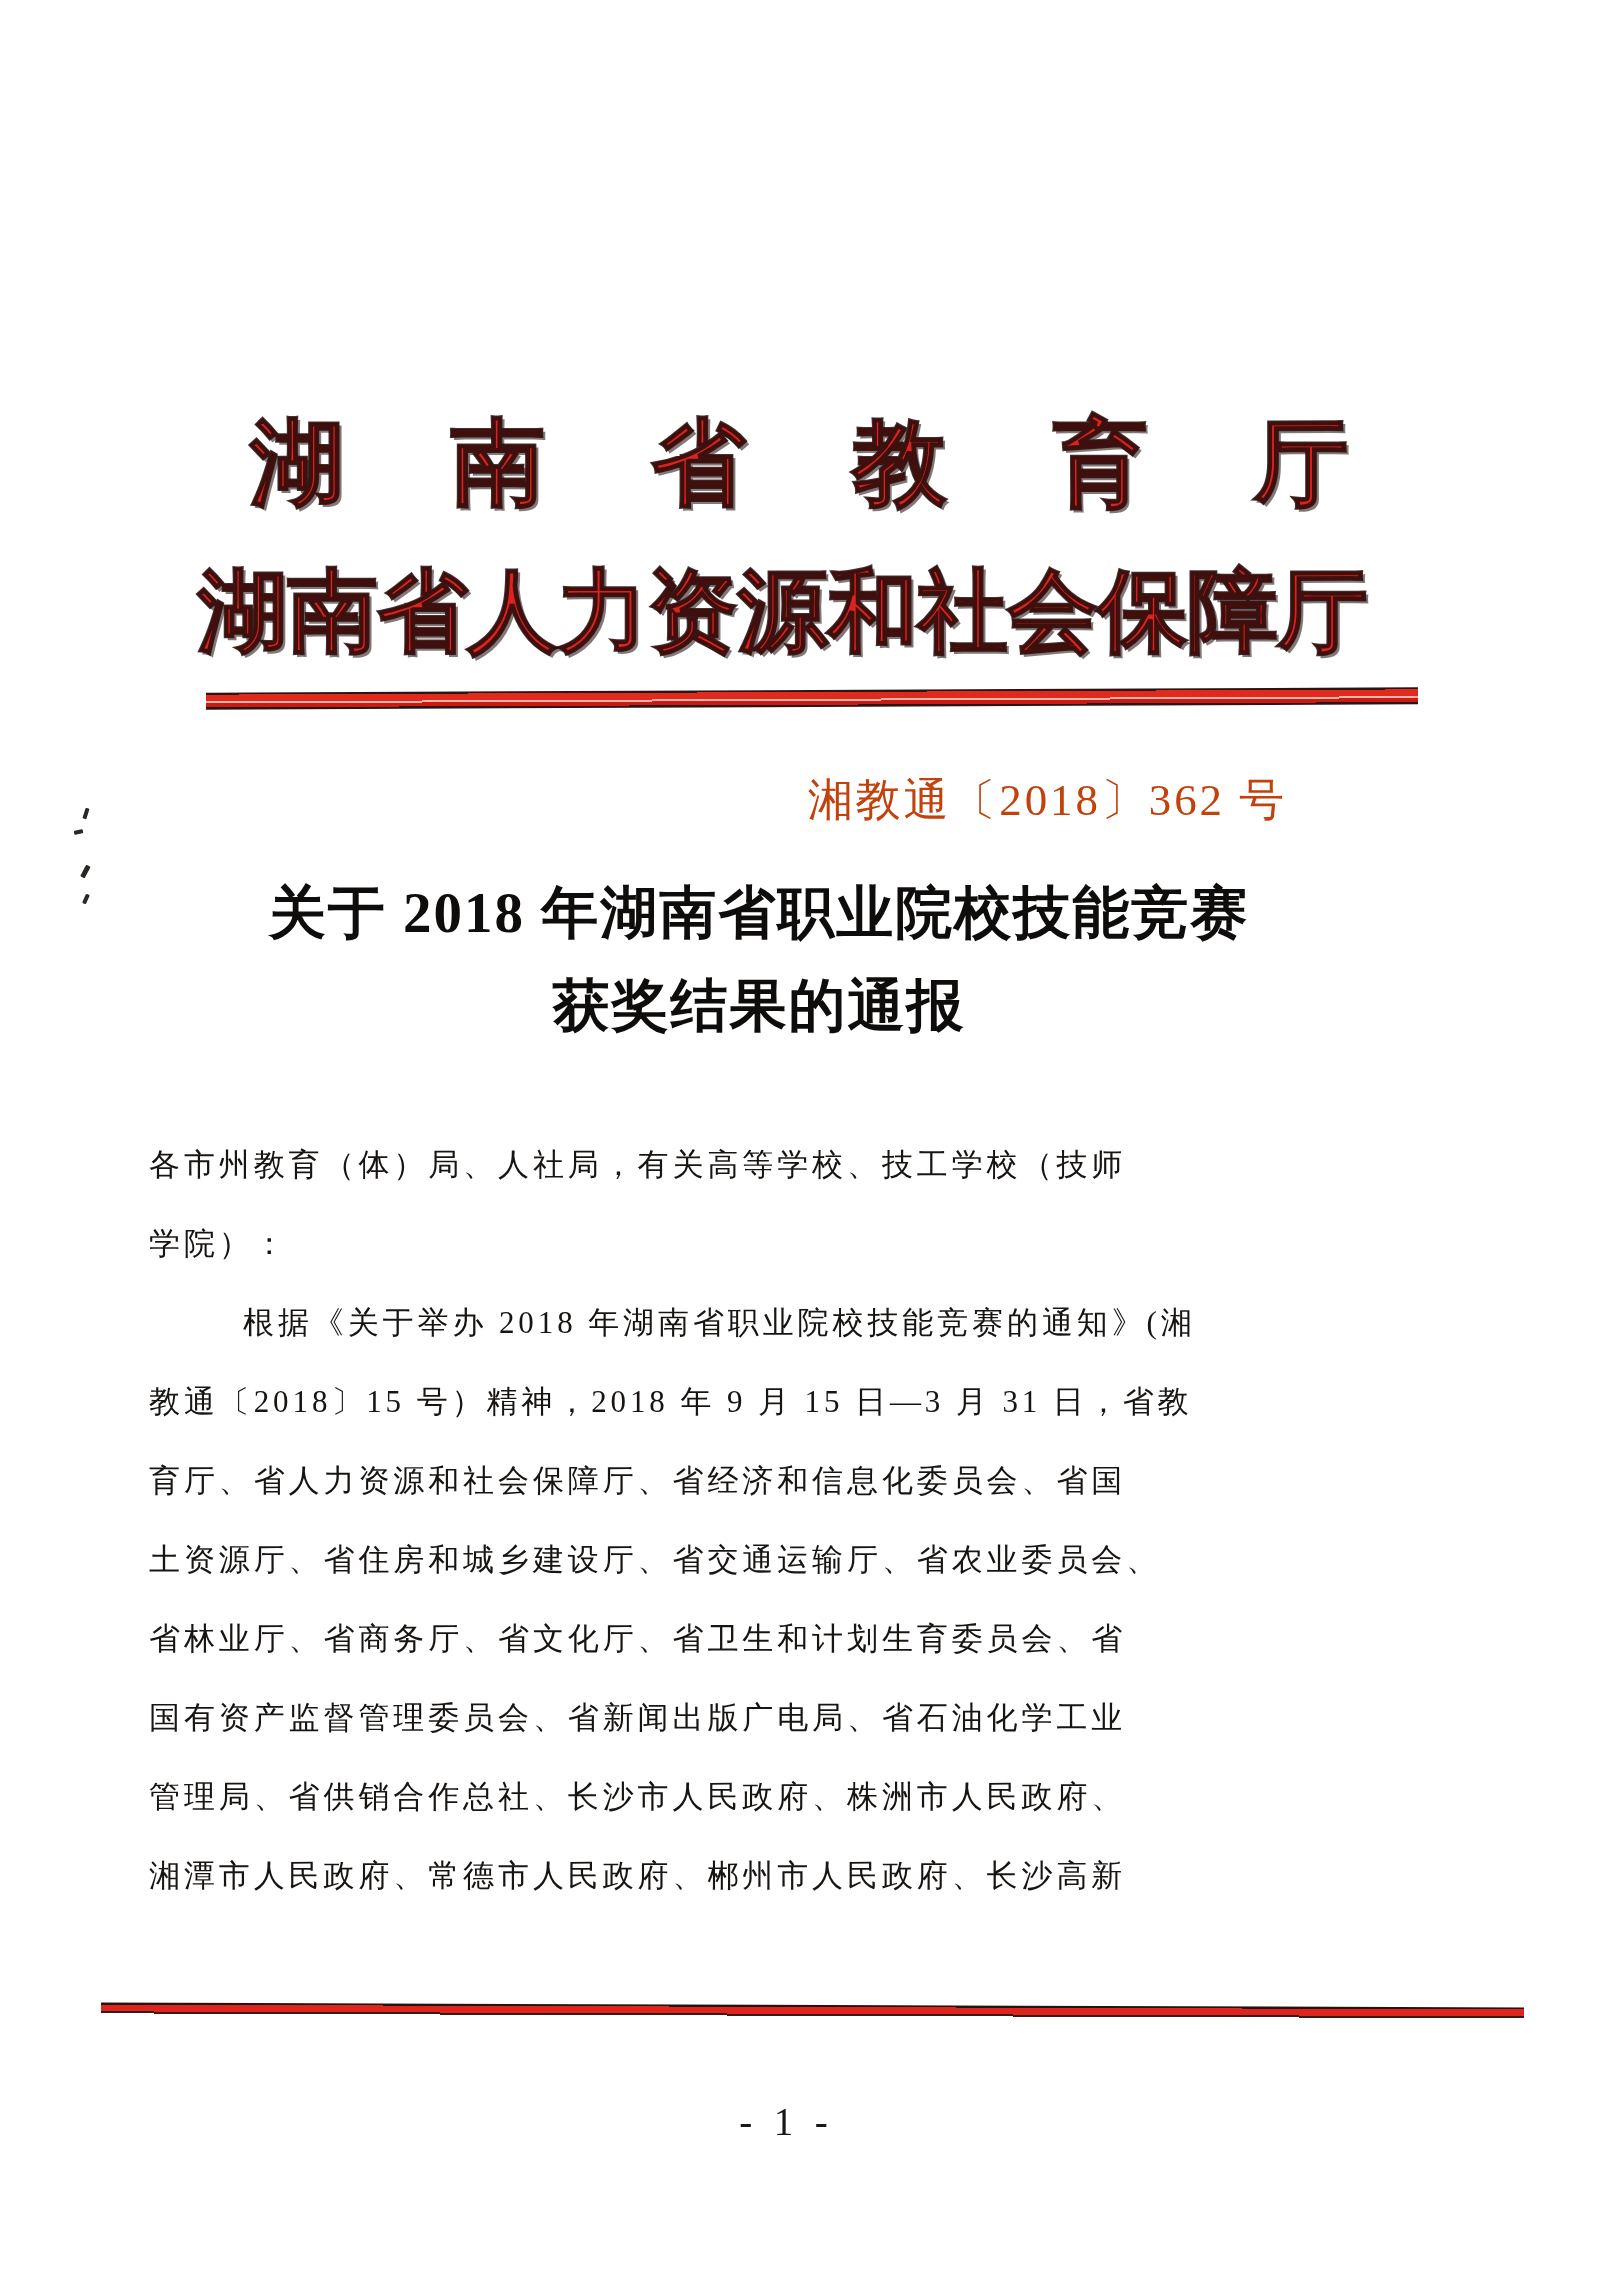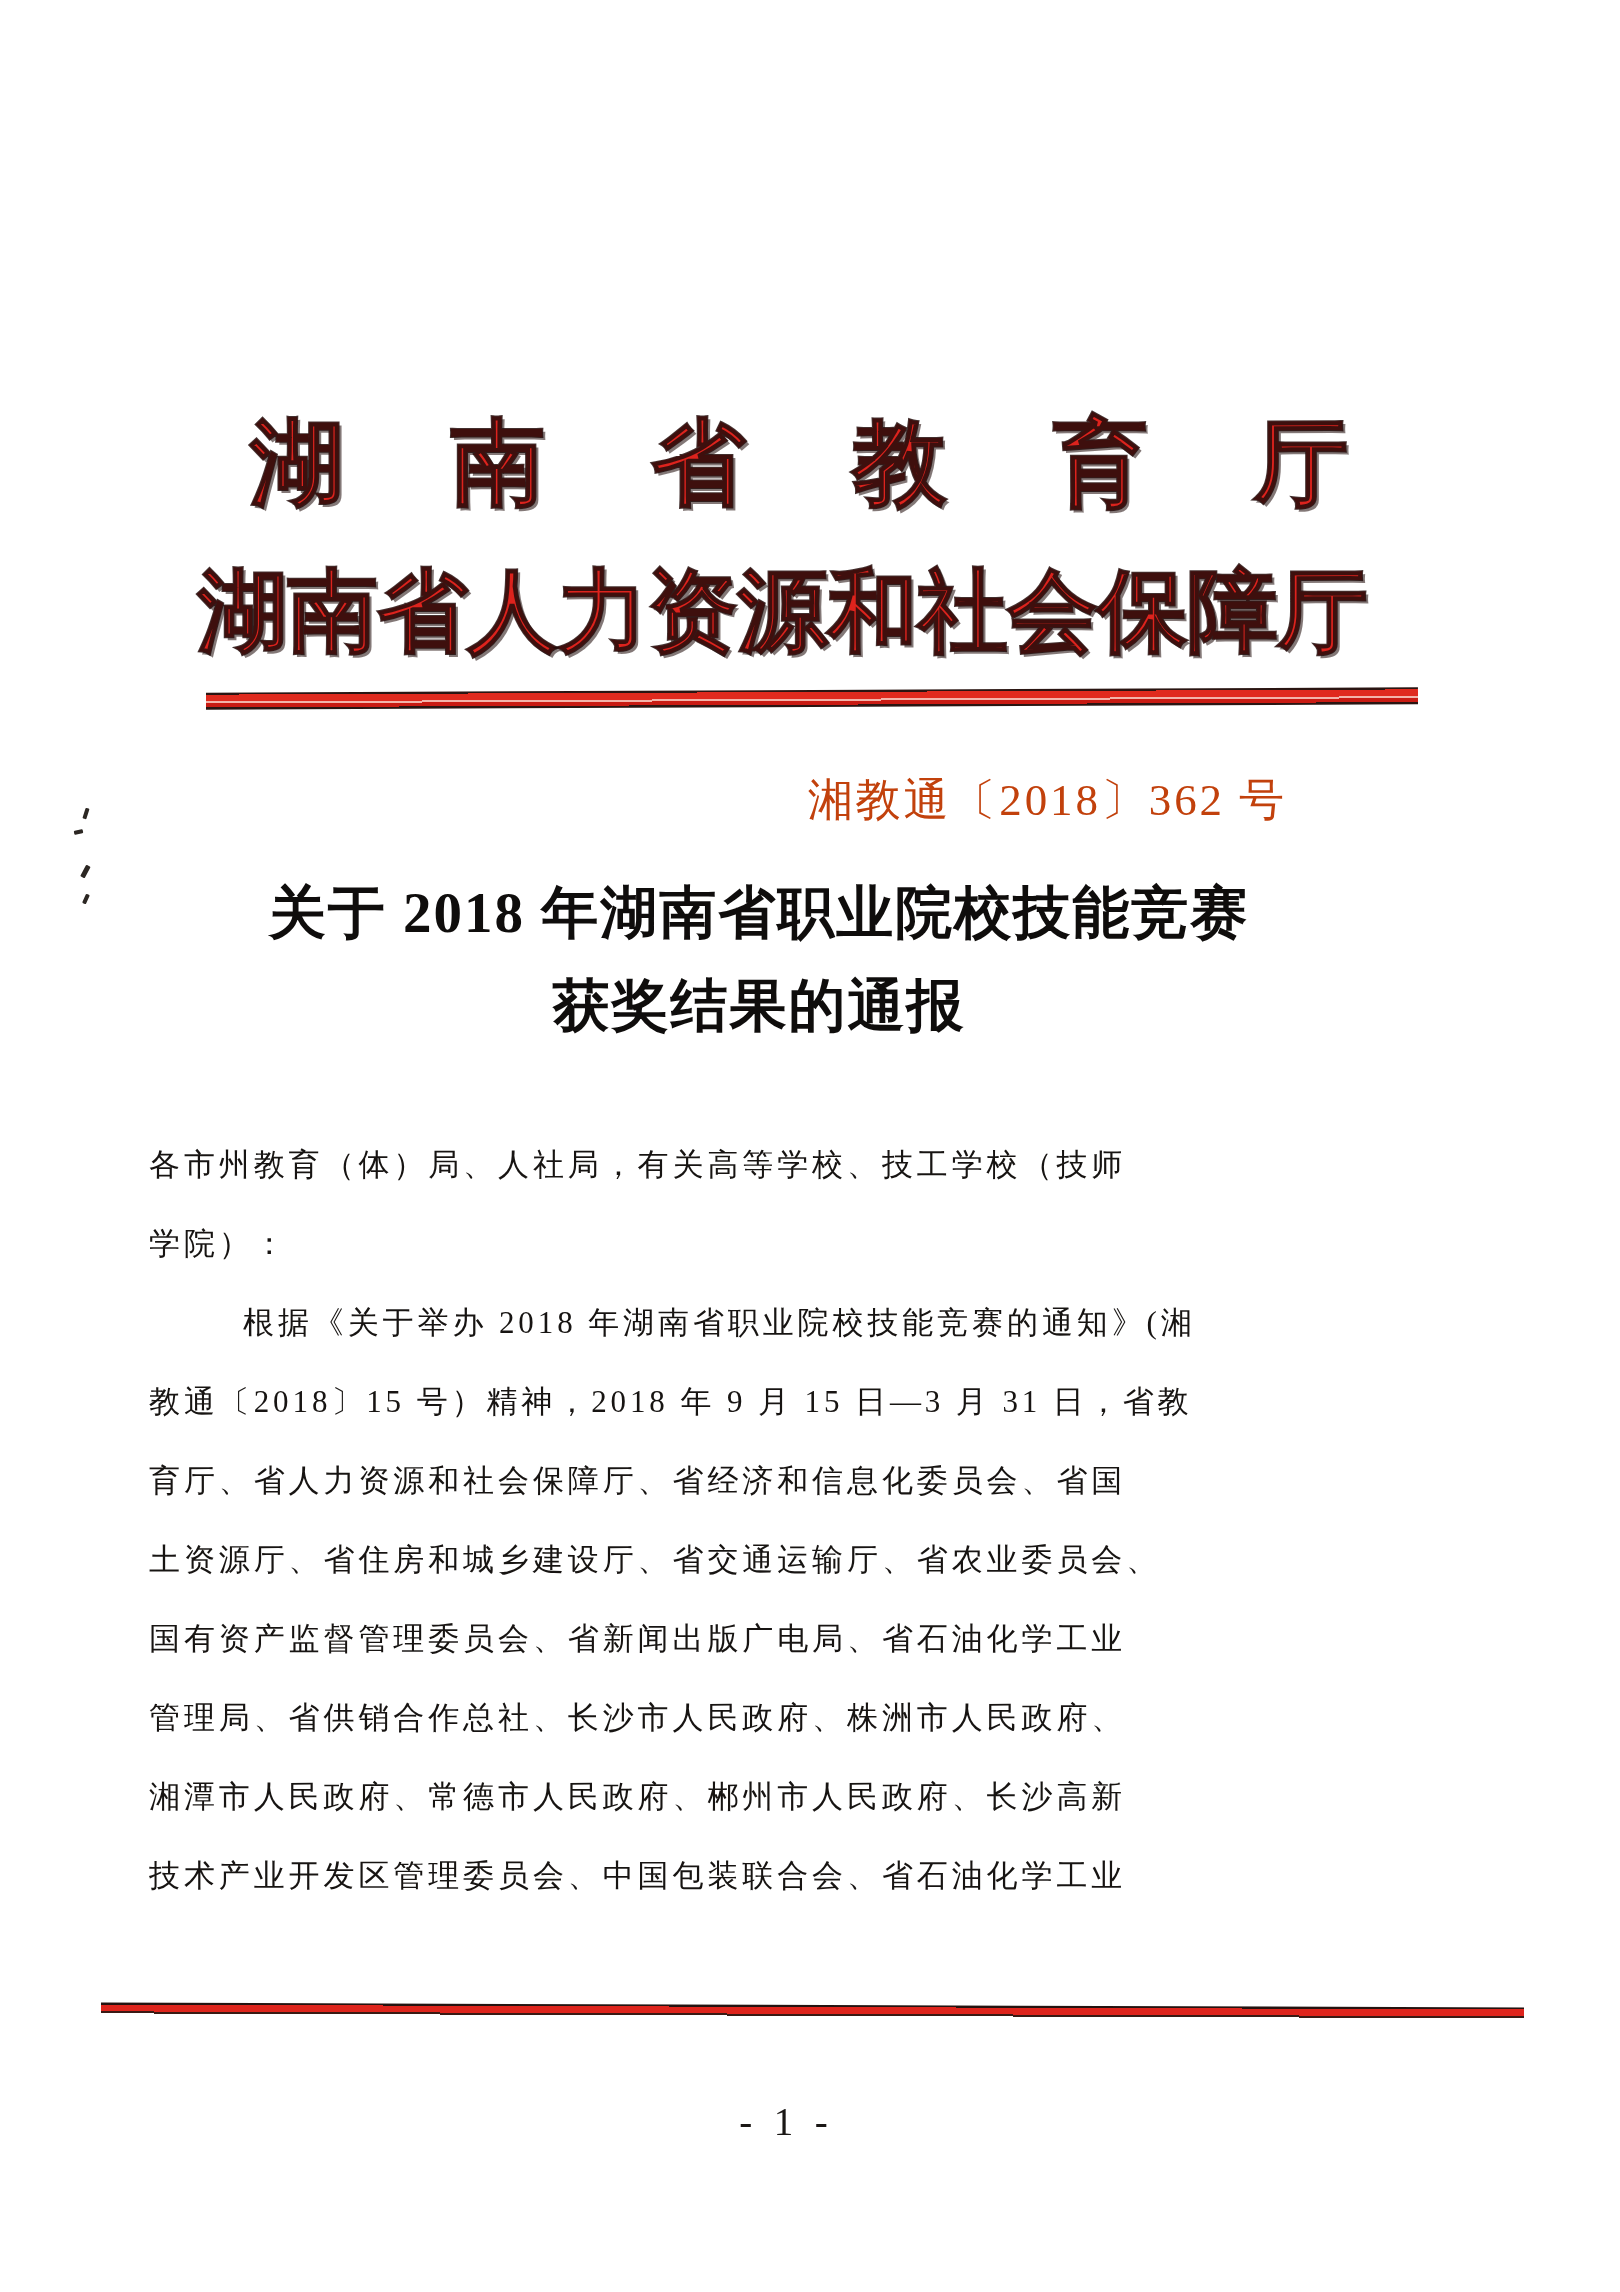--- a/index.html
+++ b/index.html
@@ -168,24 +168,24 @@
   <div class="title-line1">关于 2018 年湖南省职业院校技能竞赛</div>
   <div class="title-line2">获奖结果的通报</div>
 
   <div class="body-text">
     <div class="line">各市州教育（体）局、人社局，有关高等学校、技工学校（技师</div>
     <div class="line">学院）：</div>
     <div class="line indent">根据《关于举办 2018 年湖南省职业院校技能竞赛的通知》(湘</div>
     <div class="line">教通〔2018〕15 号）精神，2018 年 9 月 15 日—3 月 31 日，省教</div>
     <div class="line">育厅、省人力资源和社会保障厅、省经济和信息化委员会、省国</div>
     <div class="line">土资源厅、省住房和城乡建设厅、省交通运输厅、省农业委员会、</div>
+    <div class="line">省林业厅、省商务厅、省文化厅、省卫生和计划生育委员会、省</div>
     <div class="line">国有资产监督管理委员会、省新闻出版广电局、省石油化学工业</div>
     <div class="line">管理局、省供销合作总社、长沙市人民政府、株洲市人民政府、</div>
     <div class="line">湘潭市人民政府、常德市人民政府、郴州市人民政府、长沙高新</div>
-    <div class="line">技术产业开发区管理委员会、中国包装联合会、省石油化学工业</div>
   </div>
 
   <div class="bottom-rule"></div>
 
   <div class="page-number">- 1 -</div>
 
   <div class="speck s1"></div>
   <div class="speck s2"></div>
   <div class="speck s3"></div>
   <div class="speck s4"></div>

